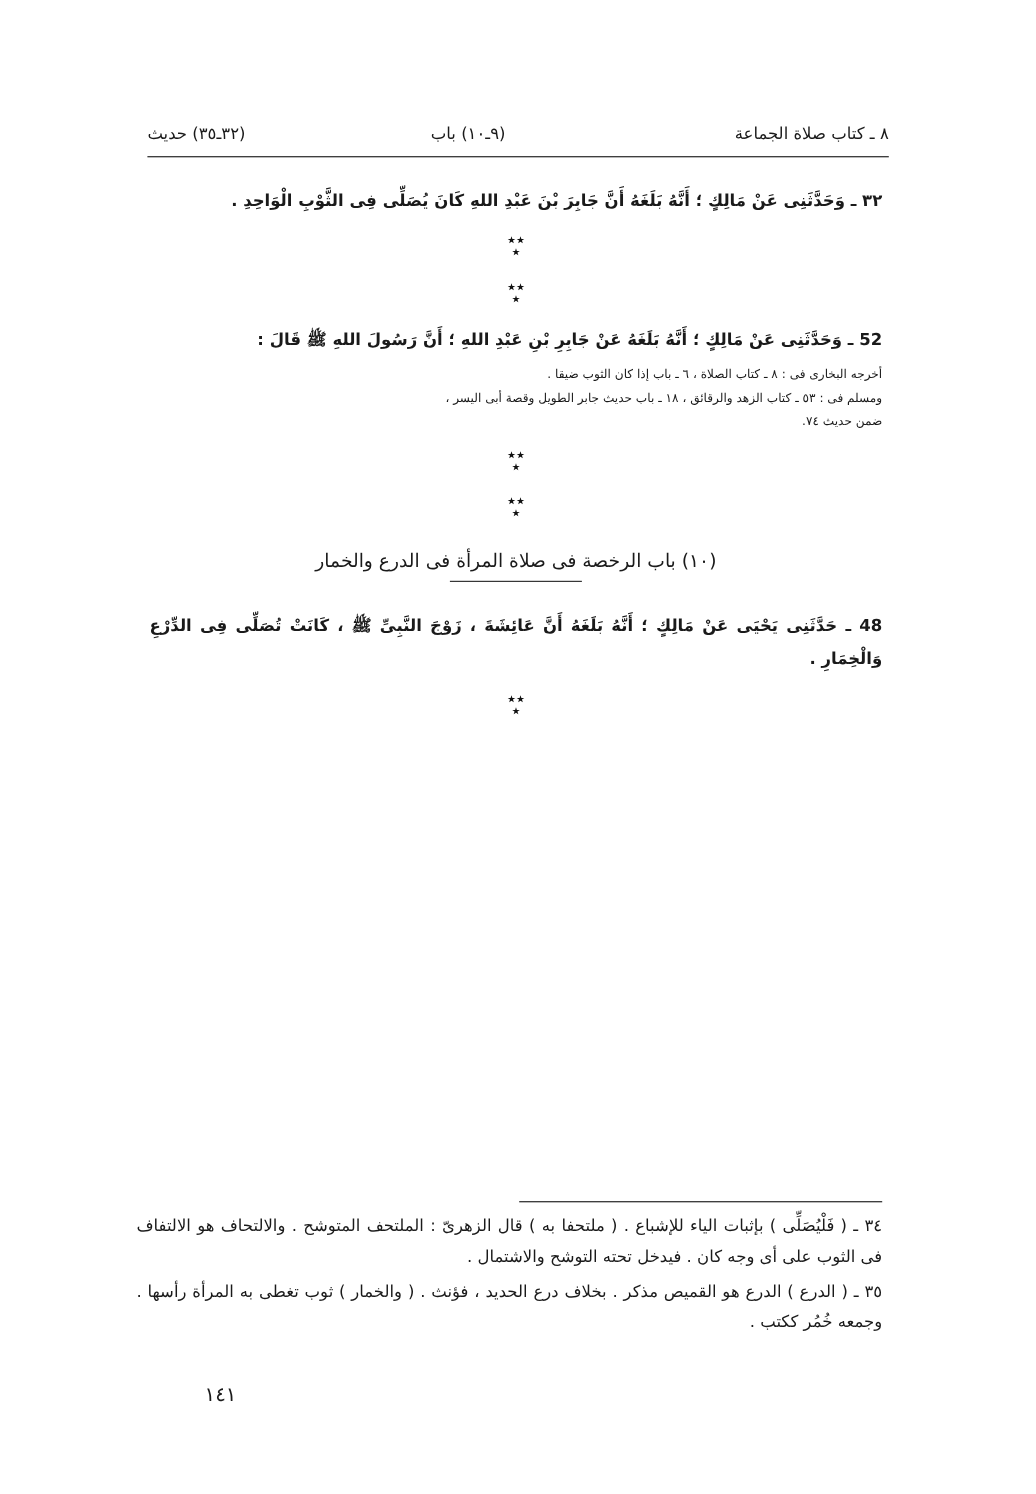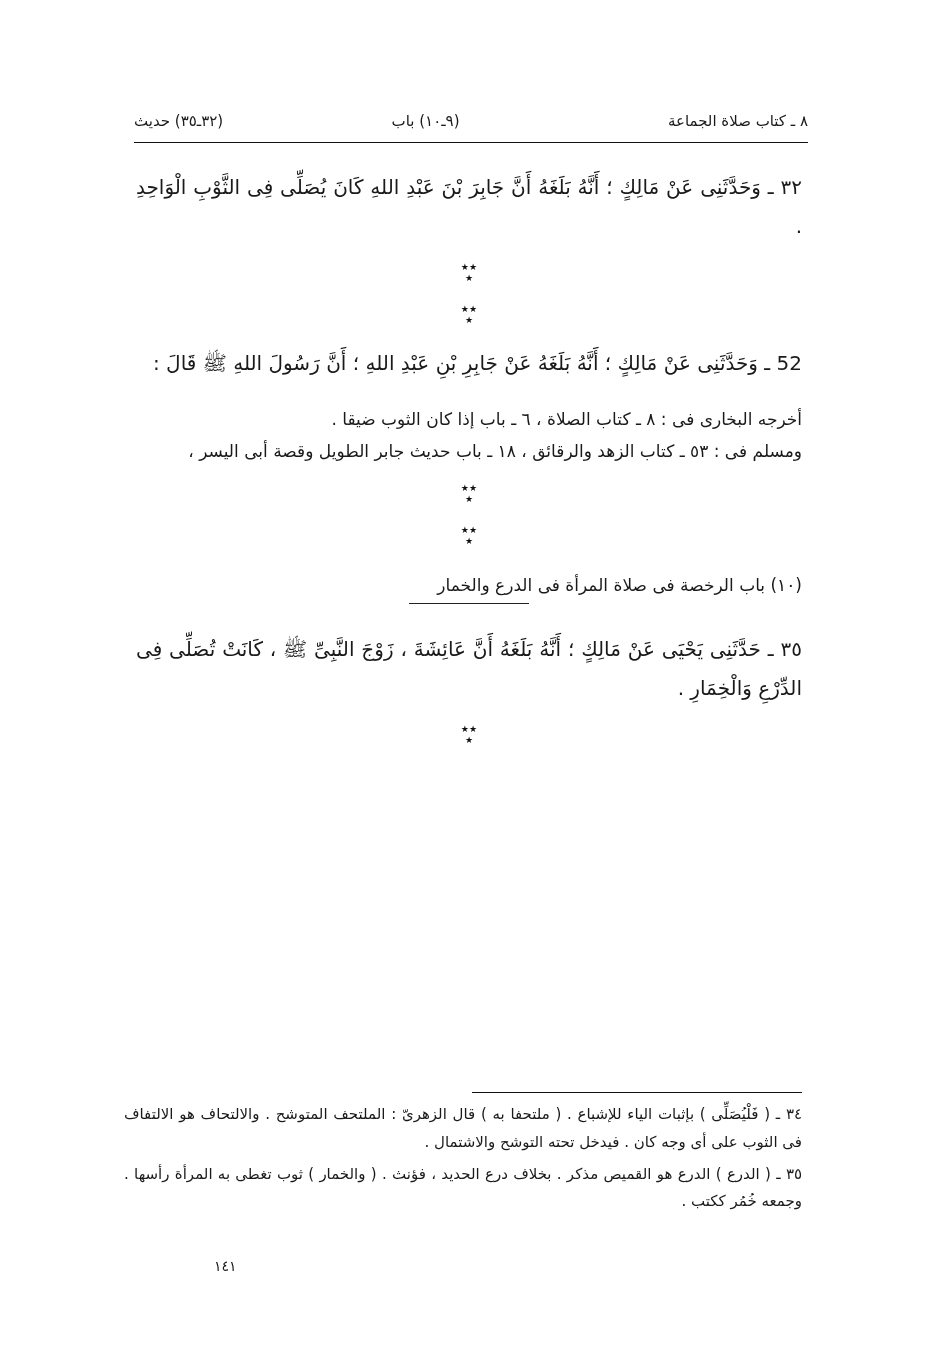--- a/index.html
+++ b/index.html
@@ -53,39 +53,40 @@
     padding-right: 40px;
   }
   
   .content {
     position: absolute;
     top: 168px;
     right: 140px;
     left: 136px;
   }
   .hadith {
-    font-size: 20px;
+    font-size: 15px;
     line-height: 1.95;
     text-align: justify;
     text-align-last: right;
     margin-bottom: 2px;
     letter-spacing: 0;
+    font-weight: bold;
   }
   .quote {
     font-size: 19px;
     line-height: 1.9;
     text-align: justify;
     text-align-last: right;
     margin-top: 6px;
   }
   .takhrij {
-    font-size: 17px;
+    font-size: 11px;
     line-height: 1.75;
     text-align: right;
-    margin-top: 22px;
+    margin-top: 6px;
   }
   .takhrij p { margin: 2px 0; }
   
   .sep {
     text-align: center;
     font-size: 16px;
     line-height: 1.0;
     margin: 14px 0 16px 0;
     color: #111;
     letter-spacing: 2px;
@@ -94,20 +95,21 @@
     display: block;
     font-size: 15px;
     margin-bottom: -4px;
   }
   .sep .bottom {
     display: block;
     font-size: 15px;
   }
   
   .chapter {
+    text-align: center;
     font-size: 17px;
     margin: 26px 0 4px 0;
   }
   .chapter-rule {
     width: 120px;
     margin: 8px auto 0 auto;
     border-bottom: 1.2px solid #222;
   }
   
   .footnote-zone {
@@ -127,22 +129,21 @@
     font-size: 15px;
     line-height: 1.85;
     text-align: justify;
     text-align-last: right;
     margin-bottom: 4px;
   }
   .page-number {
     position: absolute;
     left: 186px;
     top: 1258px;
-    font-size: 14px;
-    margin-left: 28px;
+    font-size: 18px;
   }
   .sideways-chapter {
     display: inline-block;
   }
 </style>
 </head>
 <body>
 
 <div class="page">
 
@@ -167,39 +168,40 @@
 
     <div class="sep">
       <span class="top">٭٭</span>
       <span class="bottom">٭</span>
     </div>
 
     <div class="hadith">52 ـ وَحَدَّثَنِى عَنْ مَالِكٍ ؛ أَنَّهُ بَلَغَهُ عَنْ جَابِرِ بْنِ عَبْدِ اللهِ ؛ أَنَّ رَسُولَ اللهِ ﷺ قَالَ :</div>
     <div class="takhrij">
       <p>أخرجه البخارى فى : ٨ ـ كتاب الصلاة ، ٦ ـ باب إذا كان الثوب ضيقا .</p>
       <p>ومسلم فى : ٥٣ ـ كتاب الزهد والرقائق ، ١٨ ـ باب حديث جابر الطويل وقصة أبى اليسر ،</p>
+      <p>ضمن حديث ٧٤.</p>
     </div>
 
     <div class="sep">
       <span class="top">٭٭</span>
       <span class="bottom">٭</span>
     </div>
 
 
     <div class="sep">
       <span class="top">٭٭</span>
       <span class="bottom">٭</span>
     </div>
 
     <div class="chapter">
       <span class="sideways-chapter">(١٠) باب الرخصة فى صلاة المرأة فى الدرع والخمار</span>
       <div class="chapter-rule"></div>
     </div>
 
-    <div class="hadith" style="margin-top:26px;">٣٥ ـ حَدَّثَنِى يَحْيَى عَنْ مَالِكٍ ؛ أَنَّهُ بَلَغَهُ أَنَّ عَائِشَةَ ، زَوْجَ النَّبِىِّ ﷺ ، كَانَتْ تُصَلِّى فِى الدِّرْعِ وَالْخِمَارِ .</div>
+    <div class="hadith" style="margin-top:26px;">48 ـ حَدَّثَنِى يَحْيَى عَنْ مَالِكٍ ؛ أَنَّهُ بَلَغَهُ أَنَّ عَائِشَةَ ، زَوْجَ النَّبِىِّ ﷺ ، كَانَتْ تُصَلِّى فِى الدِّرْعِ وَالْخِمَارِ .</div>
 
     <div class="sep">
       <span class="top">٭٭</span>
       <span class="bottom">٭</span>
     </div>
 
   </div>
 
   <div class="footnote-zone">
     <div class="footnote-rule"></div>

